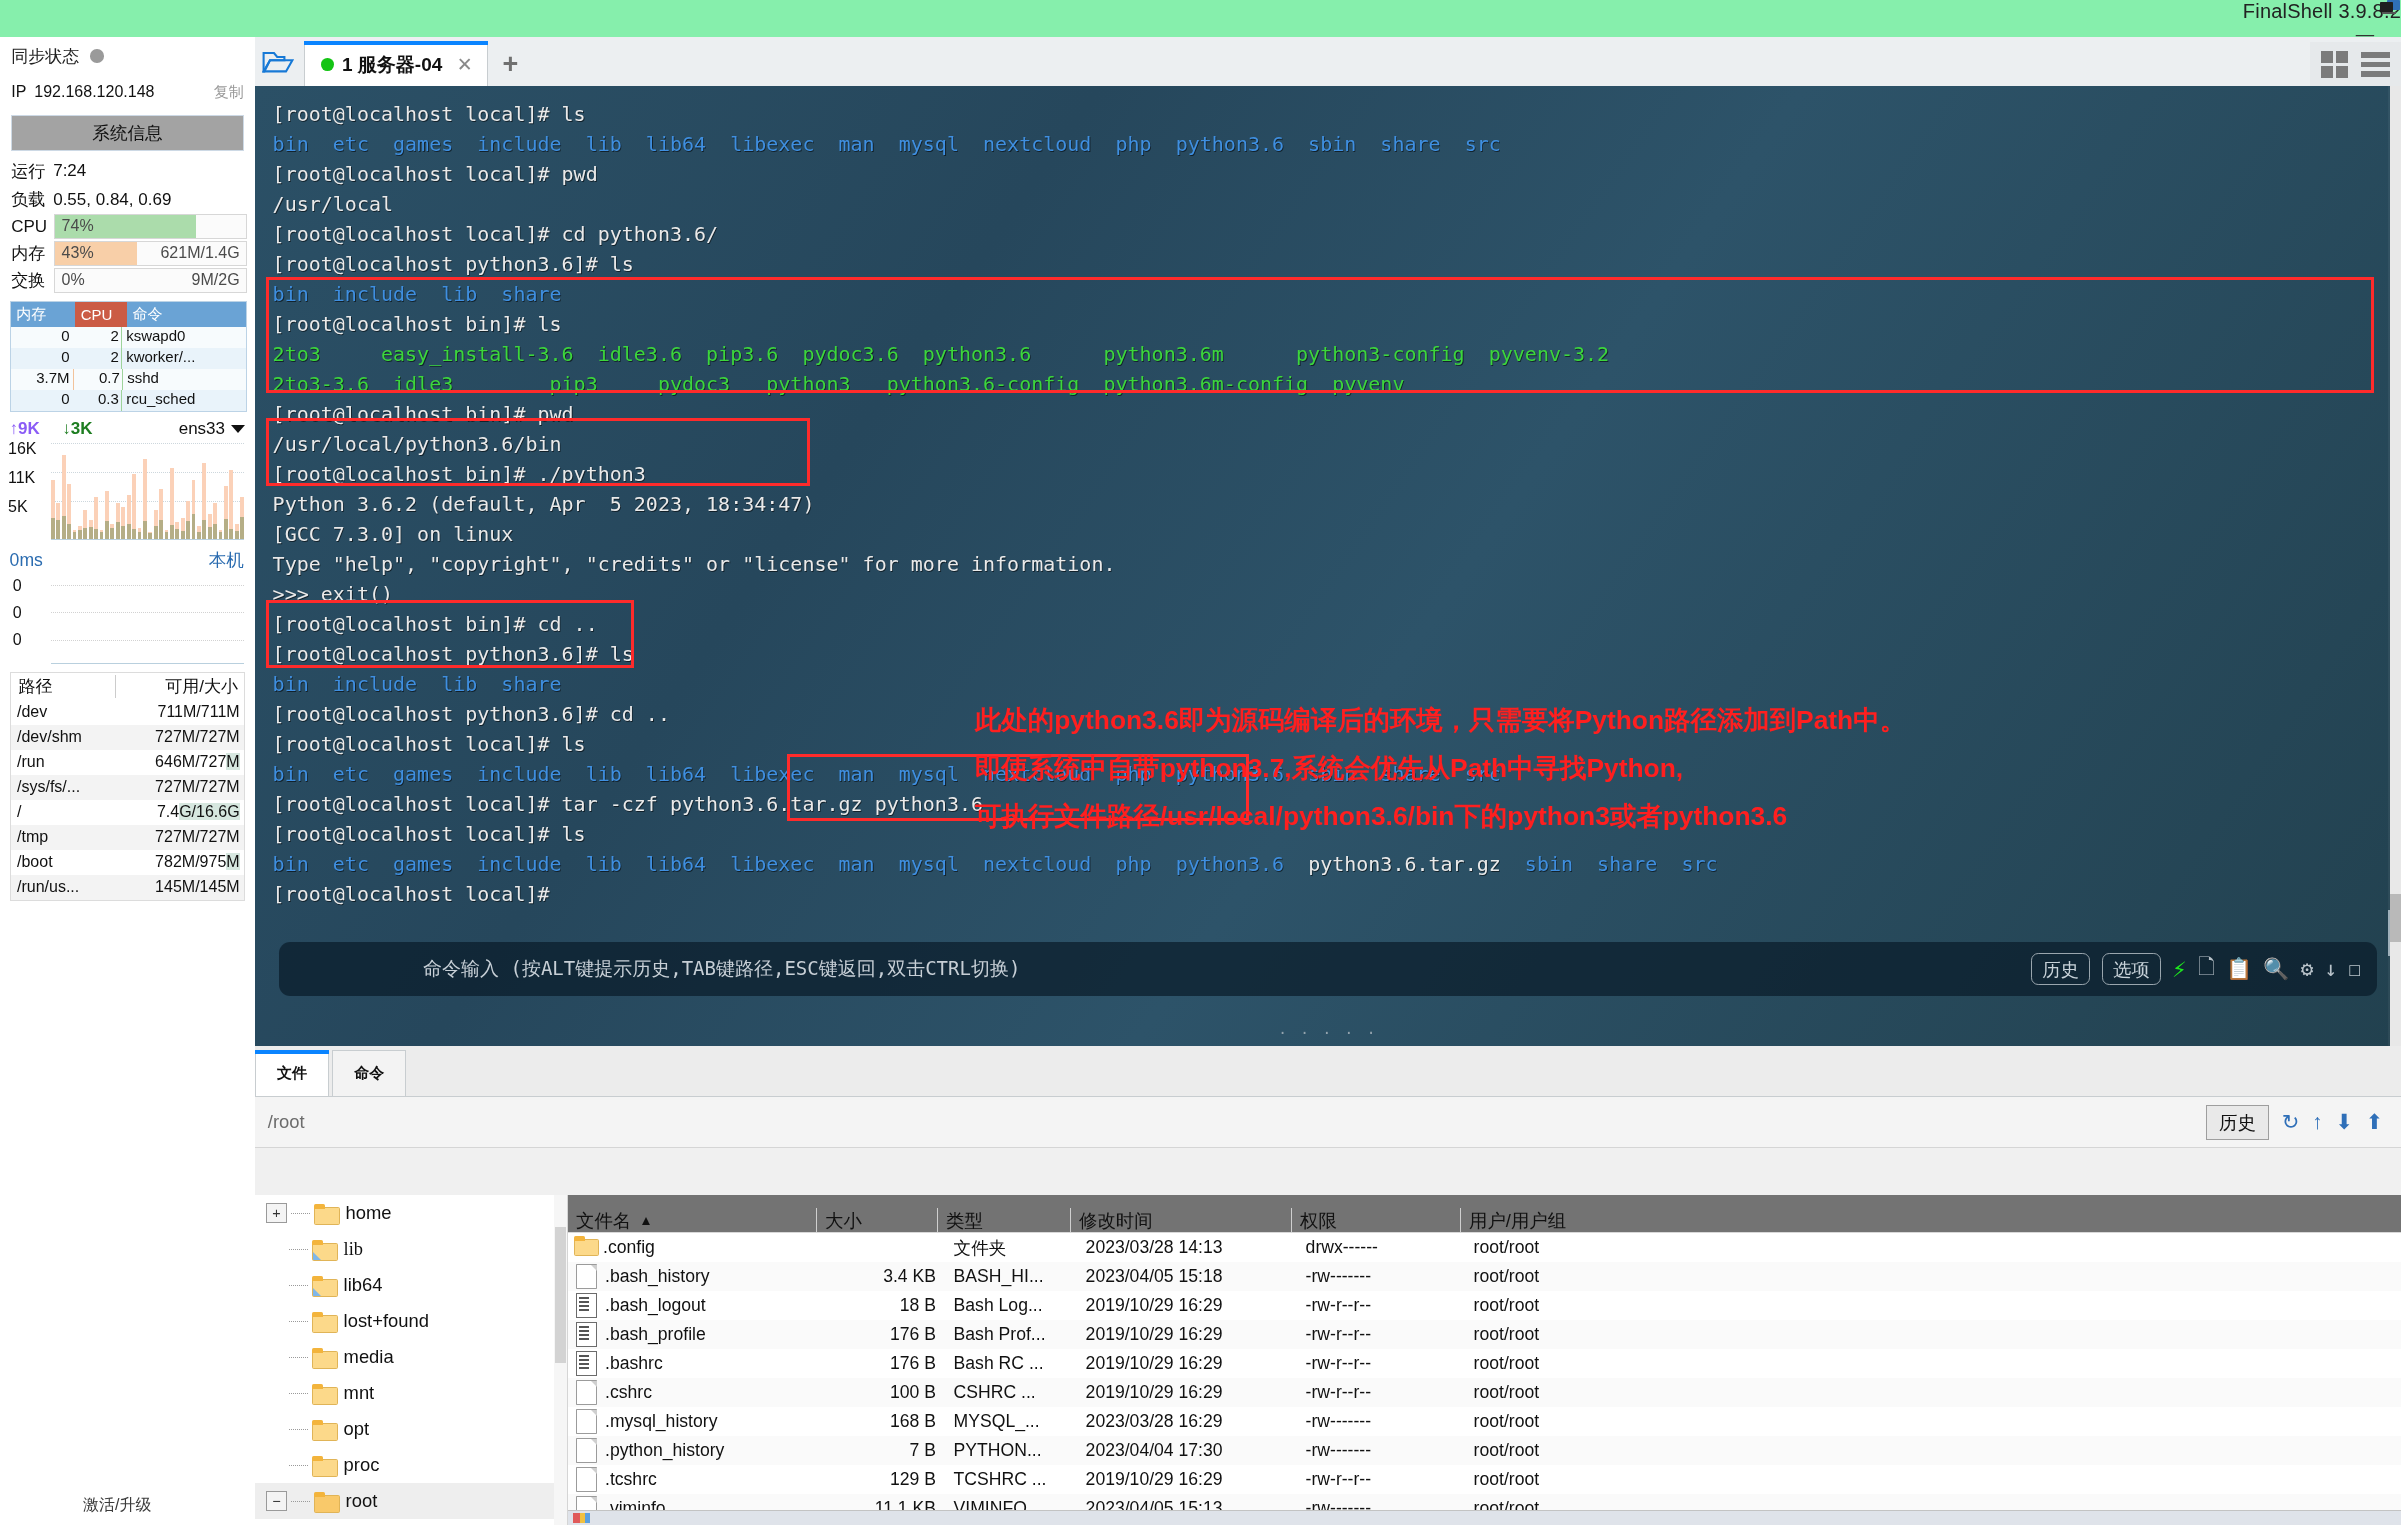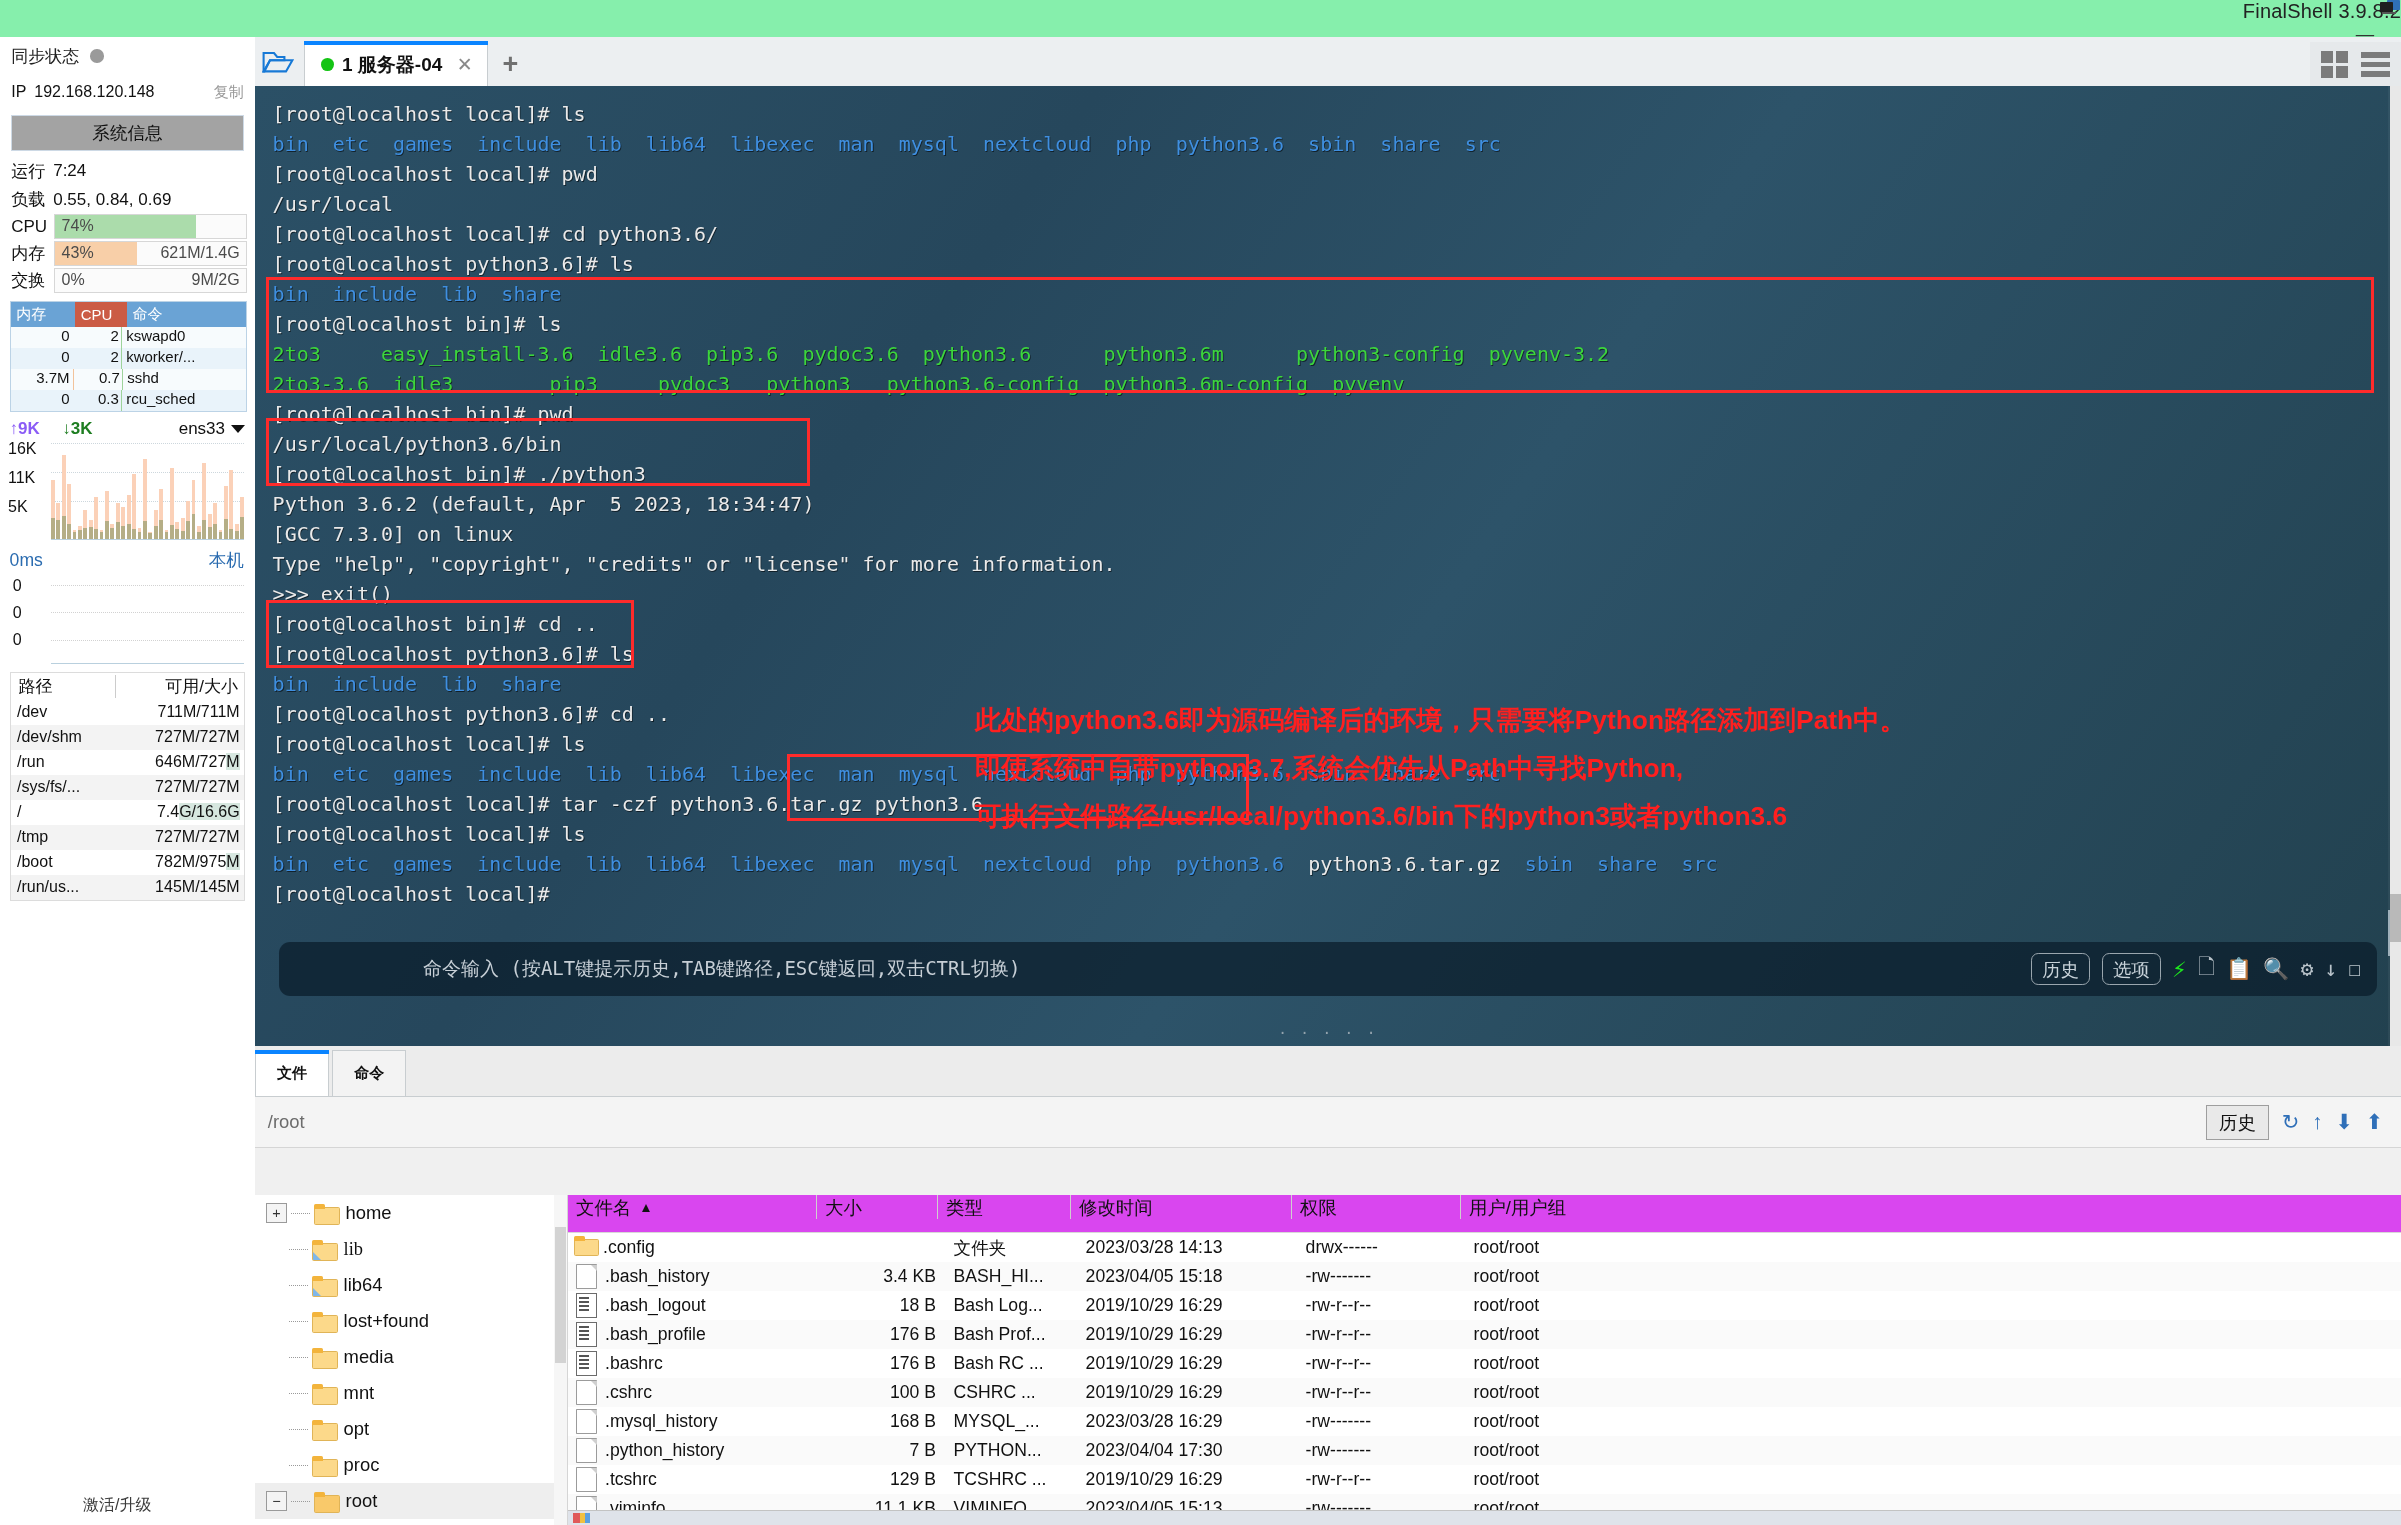--- a/index.html
+++ b/index.html
@@ -161,22 +161,22 @@
   .texp.none{border:none;background:transparent;}
   .tdash{width:19px;border-top:1.6px dotted #9a9a9a;margin-right:3.2px;}
   .fold{width:24px;height:19px;margin-right:8px;position:relative;flex:0 0 auto;}
   .fold i{position:absolute;left:0;top:3.2px;width:24px;height:16px;background:#fcd98a;
           border:0.8px solid #e0b457;border-radius:1.6px;}
   .fold b{position:absolute;left:0;top:0px;width:11.2px;height:5.6px;background:#f3b43c;border-radius:1.6px 1.6px 0 0;}
   .fold.open i{background:#f9c96a;}
   .lnk{position:absolute;left:1.6px;bottom:-1.6px;width:0;height:0;border-left:8px solid #7fb6e8;border-top:8px solid transparent;}
 
   .flist{flex:1;position:relative;overflow:hidden;}
-  .fhead{display:flex;height:37px;align-items:flex-start;font-size:18.4px;color:#111;
-         border-bottom:0.8px solid #d8d8d8;background:#d946ef;}
+  .fhead{display:flex;height:37px;align-items:flex-end;font-size:18.4px;color:#111;
+         border-bottom:0.8px solid #d8d8d8;background:#737373;}
   .fhead .hc{padding-left:8px;border-left:0.8px solid #cfcfcf;display:flex;align-items:center;height:24px;}
   .fhead .hc:first-child{border-left:none;}
   .frow{display:flex;height:29px;align-items:center;font-size:17.6px;color:#111;}
   .frow:nth-child(even){background:#fafafa;}
   .frow .c{padding-left:8px;white-space:nowrap;overflow:hidden;}
   .col-name{width:240px;display:flex;align-items:center;}
   .col-size{width:112px;text-align:right;padding-right:9.6px;}
   .col-type{width:124px;}
   .col-time{width:212px;}
   .col-perm{width:160px;}

